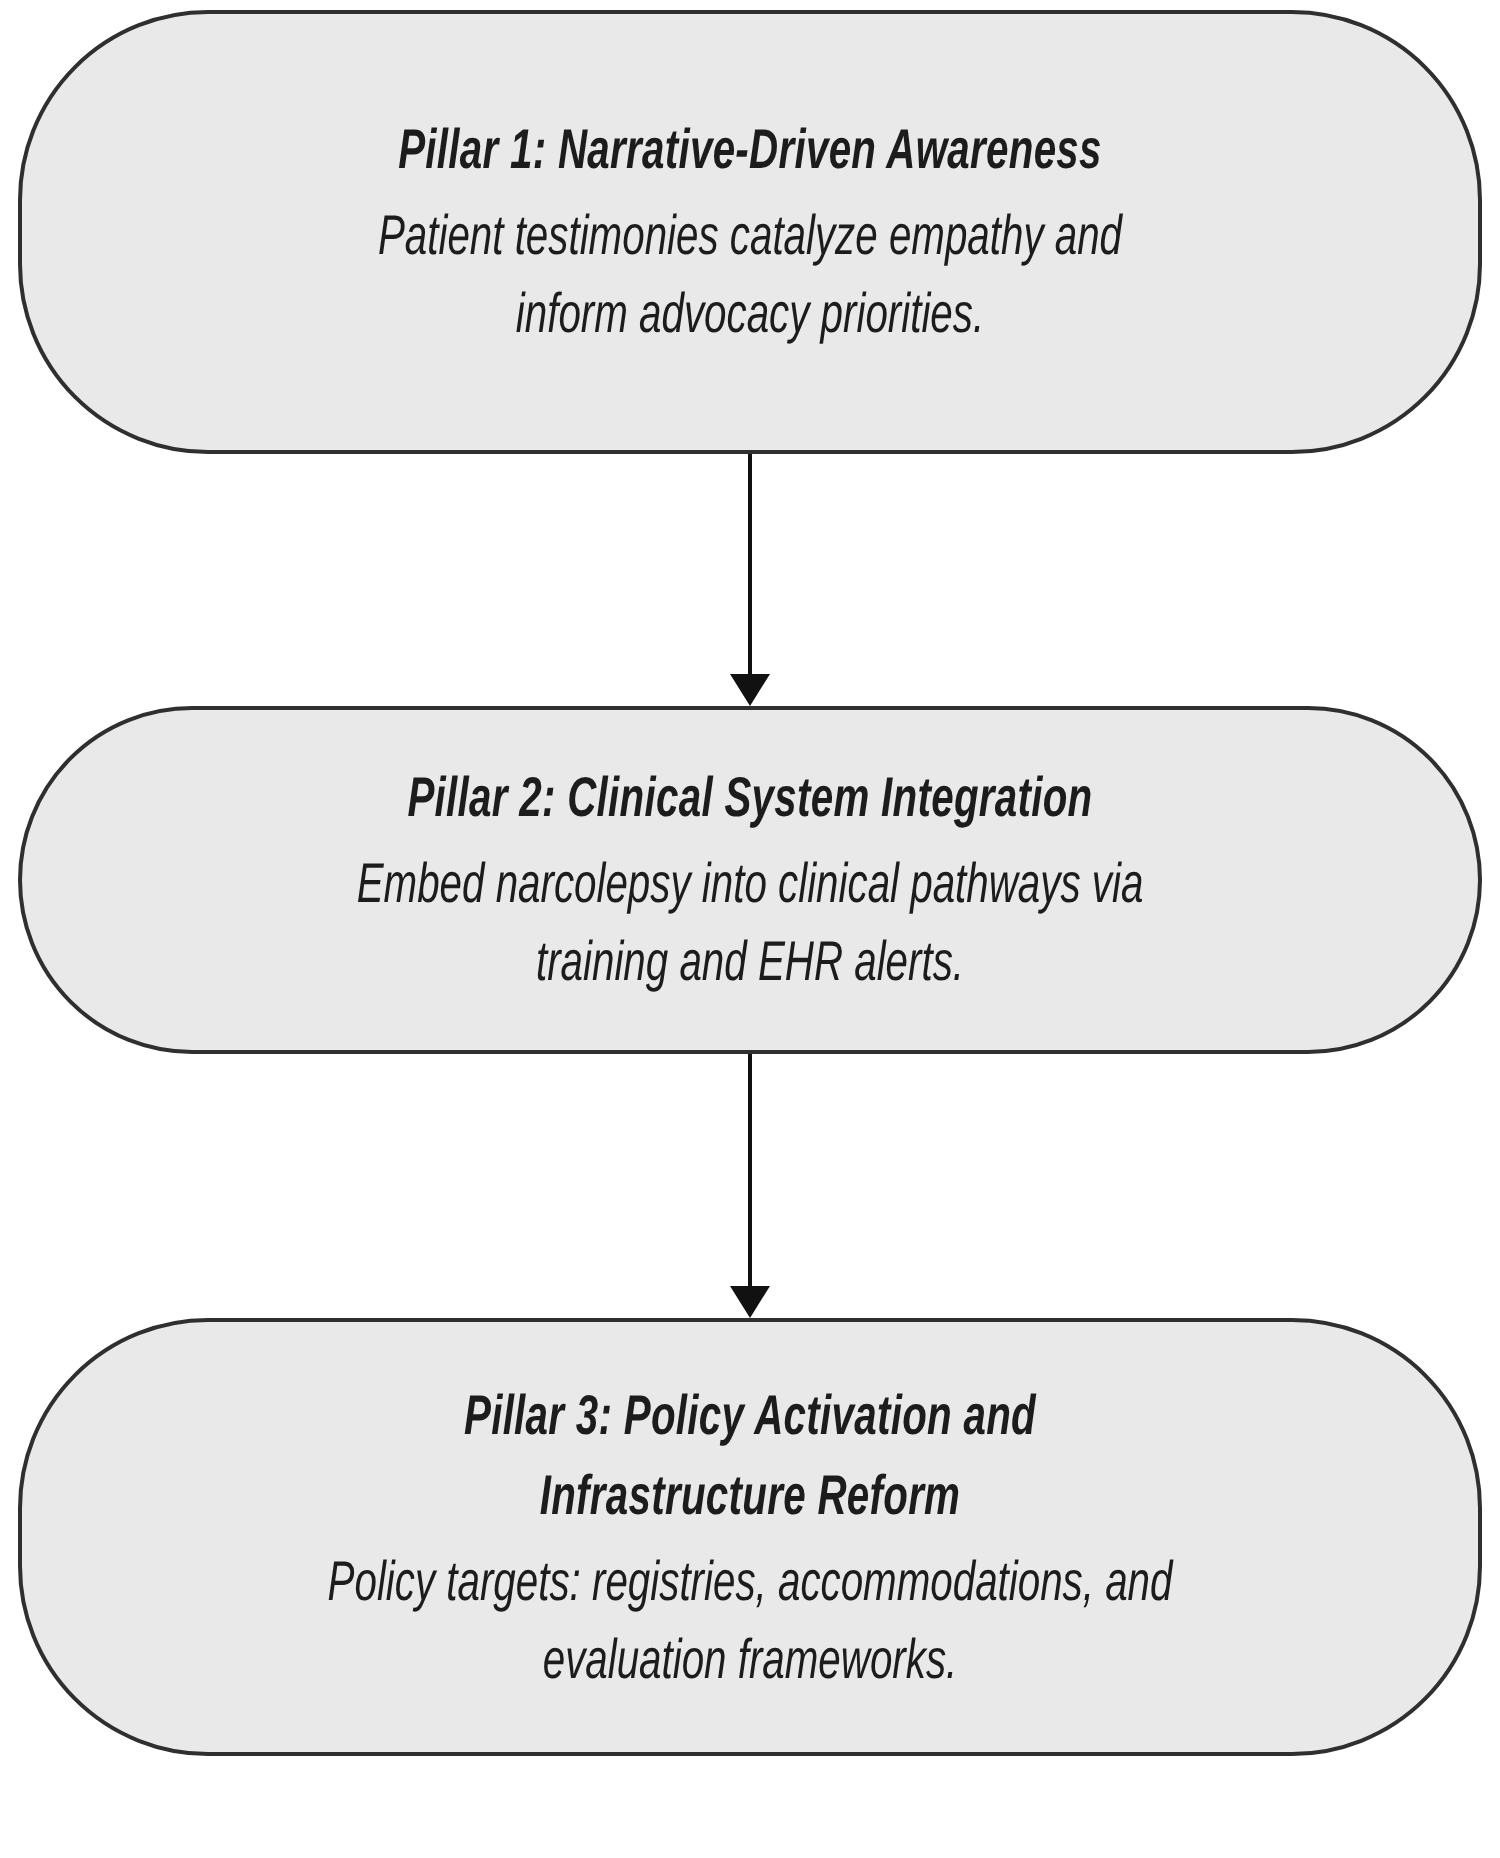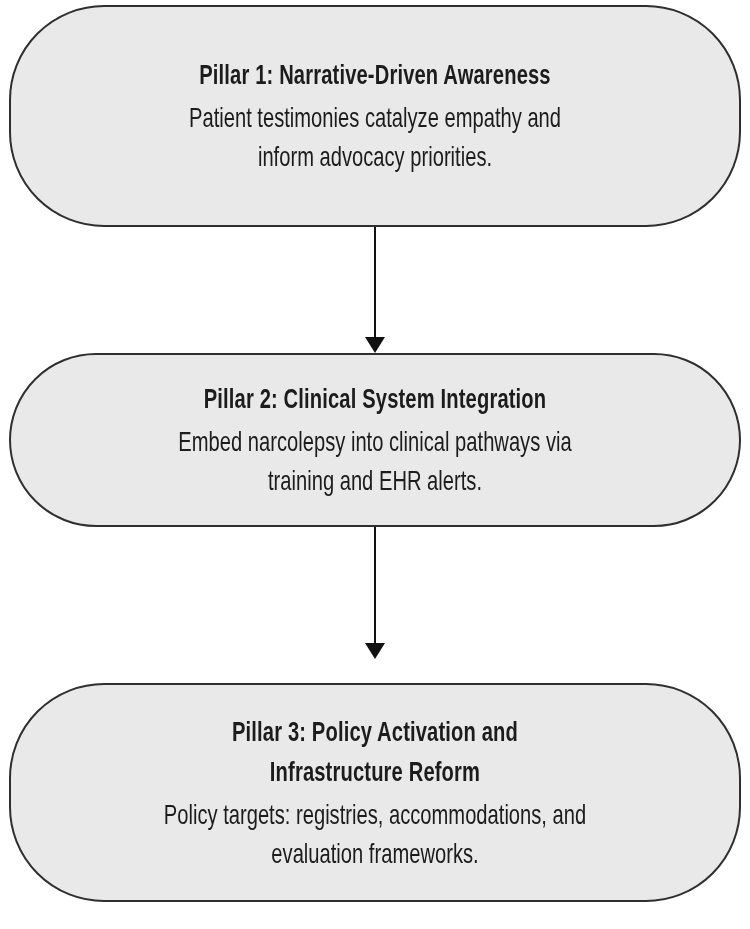--- a/index.html
+++ b/index.html
@@ -18,34 +18,35 @@
   }
   .diagram {
     width: 750px;
     height: 929px;
     display: flex;
     flex-direction: column;
     align-items: center;
     padding-top: 5px;
     background: var(--background);
     overflow: hidden;
+    font-style: italic;
   }
   .pillar-box {
     width: 732px;
     background: var(--box-fill);
     border: 2px solid var(--box-border);
     border-radius: 95px;
     display: flex;
     align-items: center;
     justify-content: center;
     flex: 0 0 auto;
   }
   .box-1 { height: 222px; }
   .box-2 { height: 174px; }
-  .box-3 { height: 219px; margin-top: 24px; }
+  .box-3 { height: 219px; }
   .pillar-content {
     width: 100%;
     text-align: center;
     transform: scaleX(0.72);
     color: var(--text);
   }
   .pillar-title {
     font-size: 28px;
     font-weight: bold;
     line-height: 1.42;

